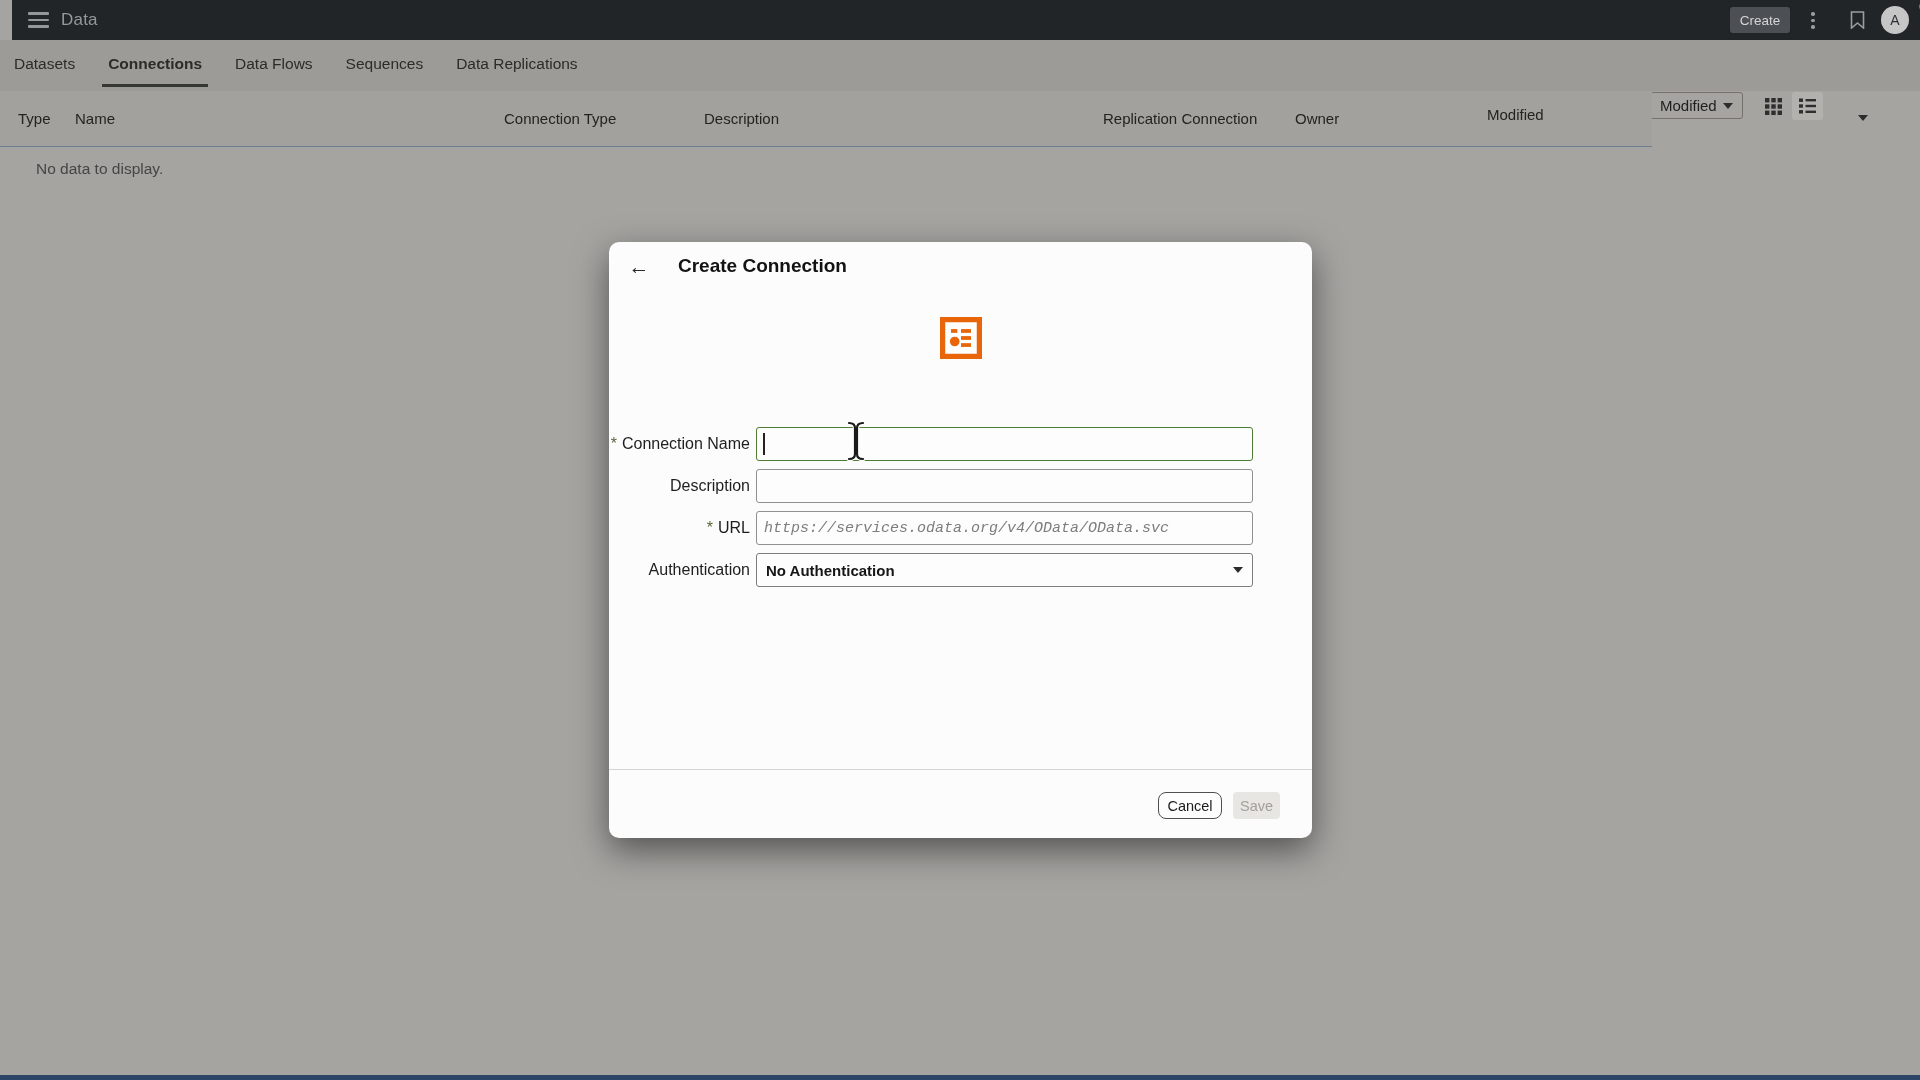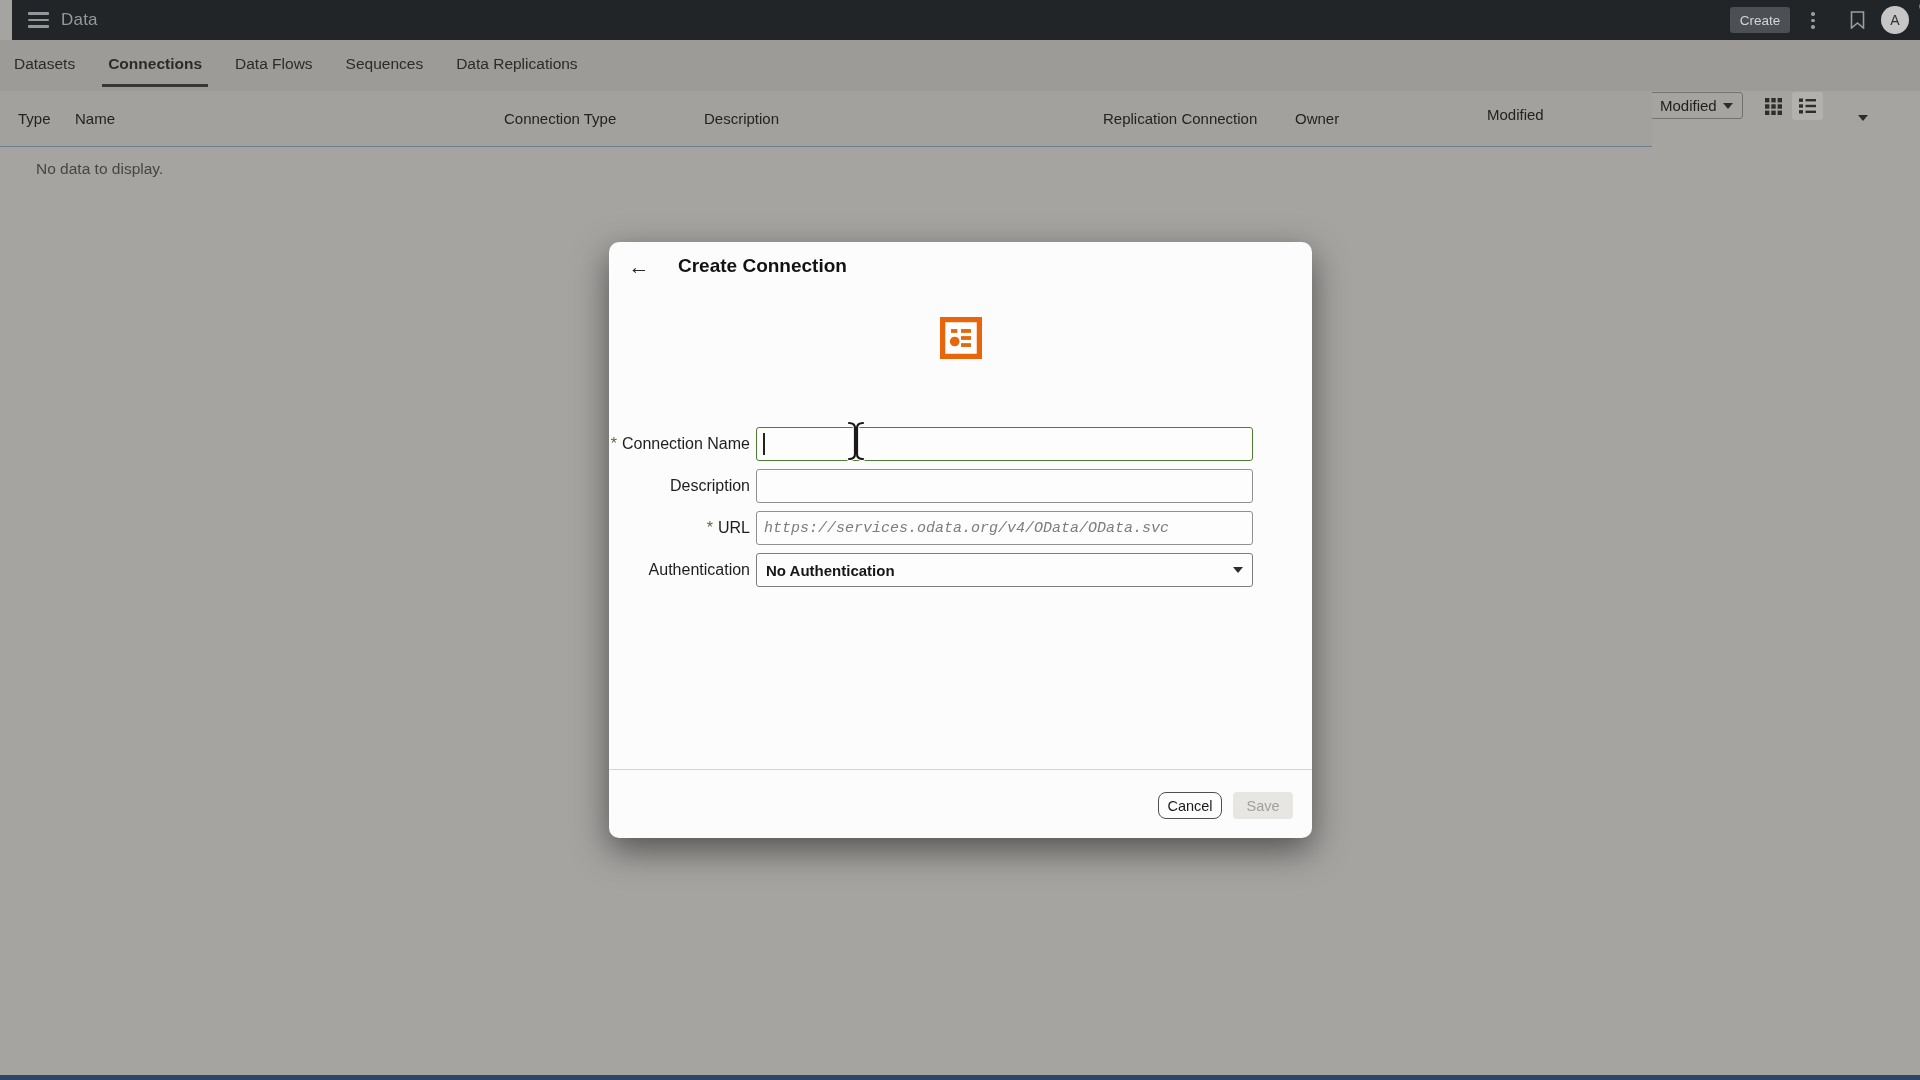--- a/index.html
+++ b/index.html
@@ -79,21 +79,21 @@
   .fselect { position:absolute; left:147px; top:0; width:497px; height:34px; border:1px solid #7d7d7d;
              border-radius:3px; background:#fdfdfd; display:flex; align-items:center; padding:0 9px;
              cursor:pointer; }
   .fselect .sel-val { font-size:15px; font-weight:600; color:#161616; flex:1; }
   .text-caret { position:absolute; left:154px; top:6px; width:1.5px; height:22px; background:#222; }
   .ibeam { position:absolute; left:236px; top:178px; pointer-events:none; }
 
   .modal-footer { position:absolute; left:0; top:527px; width:703px; height:69px; border-top:1px solid #d6d4d1; }
   .cancel-btn { position:absolute; left:549px; top:22px; width:64px; height:27px; background:#fdfdfd;
                 border:1px solid #4f4f4f; border-radius:8px; font-size:14.5px; color:#1b1b1b; font-family:inherit; cursor:pointer; }
-  .save-btn { position:absolute; left:624px; top:22px; width:60px; height:27px; background:#e8e6e3;
+  .save-btn { position:absolute; left:624px; top:22px; width:47px; height:27px; background:#e8e6e3;
               border:none; border-radius:4px; font-size:14.5px; color:#a3a09b; font-family:inherit; }
 </style>
 </head>
 <body>
 
 <div class="topbar">
   <div class="hamburger">
       <span></span>
       <span></span>
       <span></span>

